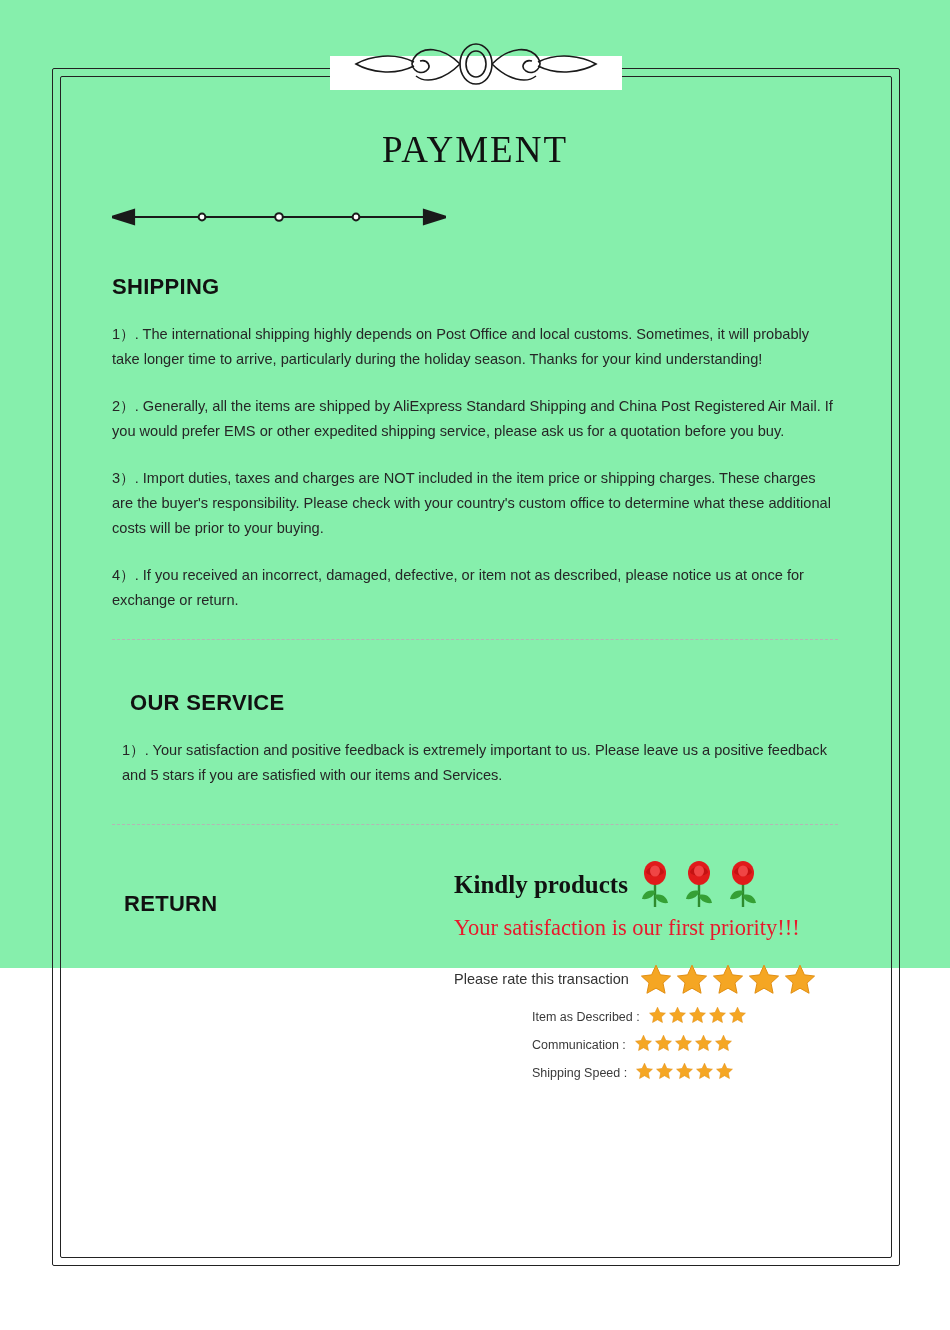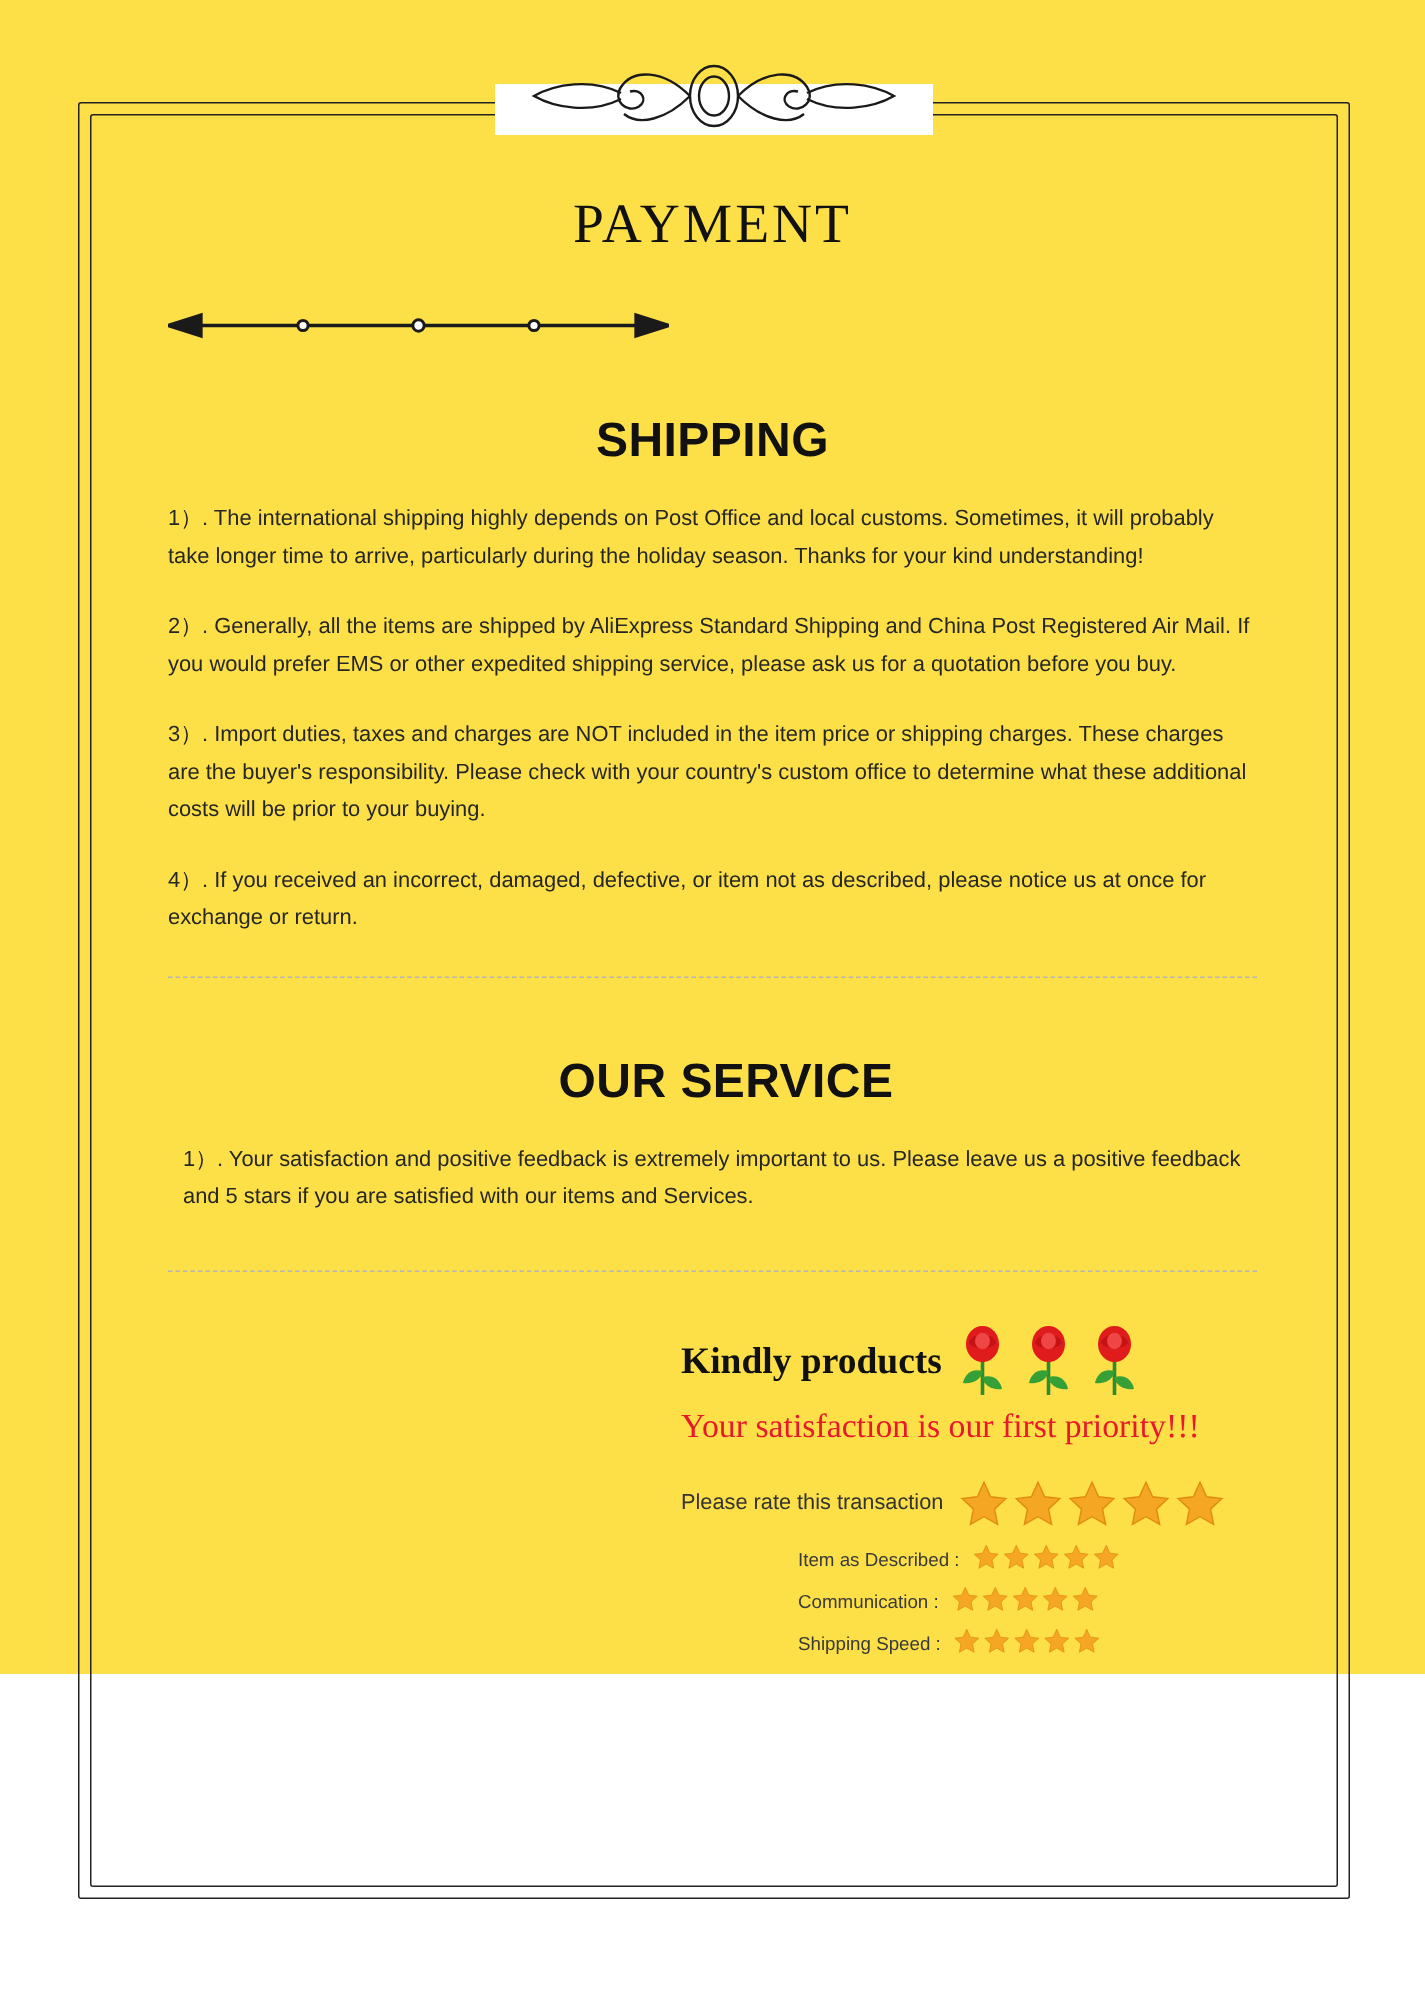--- a/index.html
+++ b/index.html
@@ -13,22 +13,22 @@
     font-family: "Liberation Sans", sans-serif;
     color: #1a1a1a;
     position: relative;
     overflow: hidden;
   }
 
   .page {
     position: absolute;
     left: 0; top: 0;
     width: 950px;
-    height: 1116px;
-    background: #fde047;
+    height: 968px;
+    background: #86efac;
   }
 
   
   .frame-outer {
     position: absolute;
     left: 52px;
     top: 68px;
     width: 846px;
     height: 1196px;
     border: 1px solid #222;
@@ -85,26 +85,25 @@
   }
 
   .title-rule {
     width: 334px;
     height: 22px;
     margin: 10px auto 0;
   }
 
   h2.section-head {
     font-family: "Liberation Sans", sans-serif;
-    font-size: 32px;
+    font-size: 22px;
     font-weight: bold;
     color: #111;
     margin: 42px 0 0 0;
     letter-spacing: 0.3px;
-    text-align: center;
   }
   h2.section-head.service {
     margin-top: 50px;
     margin-left: 18px;
   }
   h2.section-head.return {
     margin-top: 36px;
     margin-left: 6px;
   }
 
@@ -255,20 +254,21 @@
       <h2 class="section-head service">OUR SERVICE</h2>
       <p class="para">1）. Your satisfaction and positive feedback is extremely important to us. Please leave us a positive feedback and 5 stars if you are satisfied with our items and Services.</p>
     </div>
 
     <div class="divider second"></div>
 
     
     <div class="bottom">
 
       <div class="bottom-left">
+        <h2 class="section-head return">RETURN</h2>
       </div>
 
       <div class="bottom-right">
 
         <div class="kindly-row">
           <div class="kindly-text">Kindly products</div>
           <div class="roses">
             <svg width="34" height="48" viewBox="0 0 34 48">
               <path d="M17 16 L17 46" stroke="#2e8b2e" stroke-width="2.4" fill="none"></path>
               <path d="M17 30 C9 28, 5 33, 4 38 C11 39, 16 35, 17 31 Z" fill="#35a035"></path>

